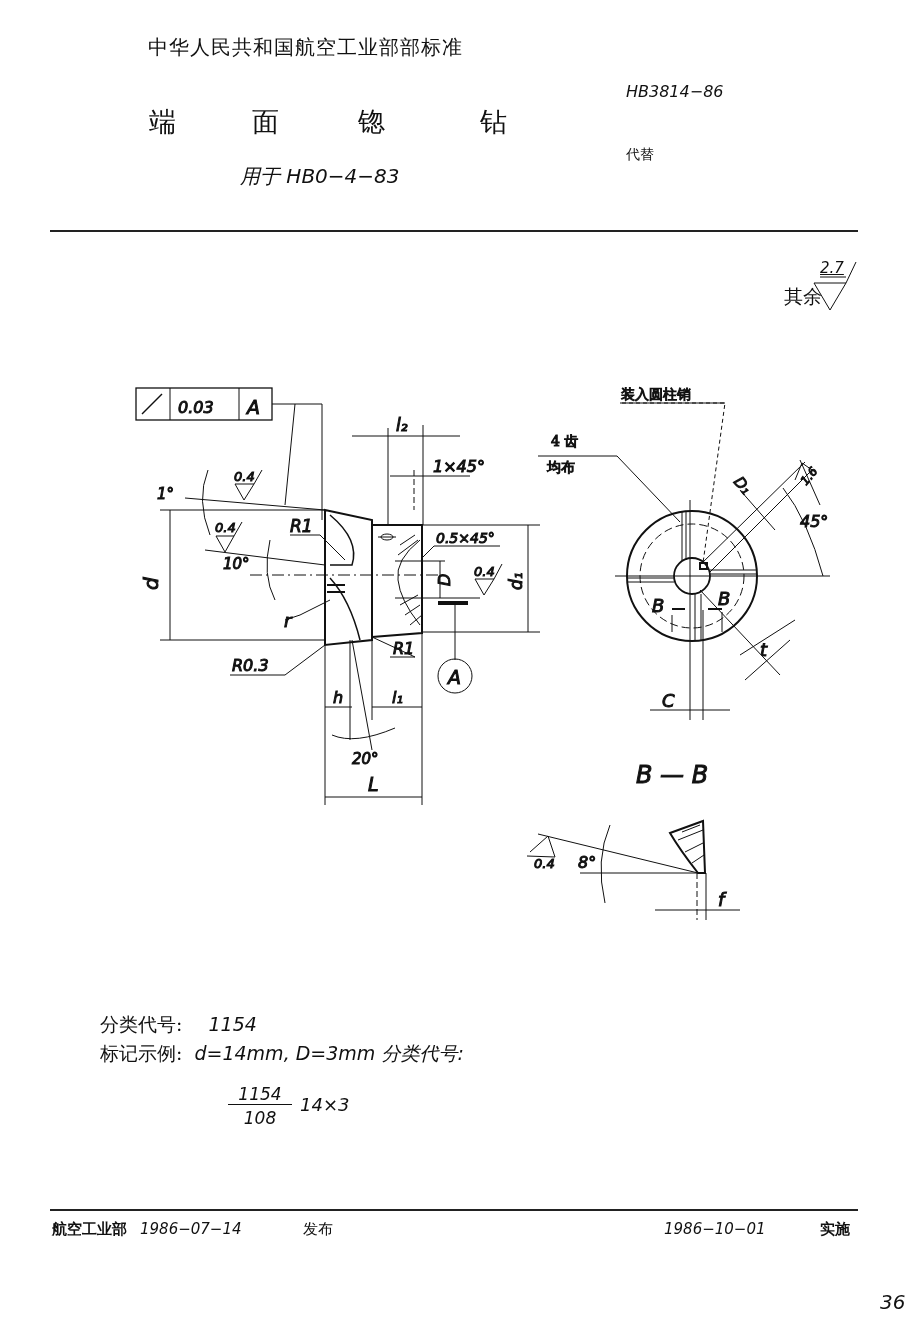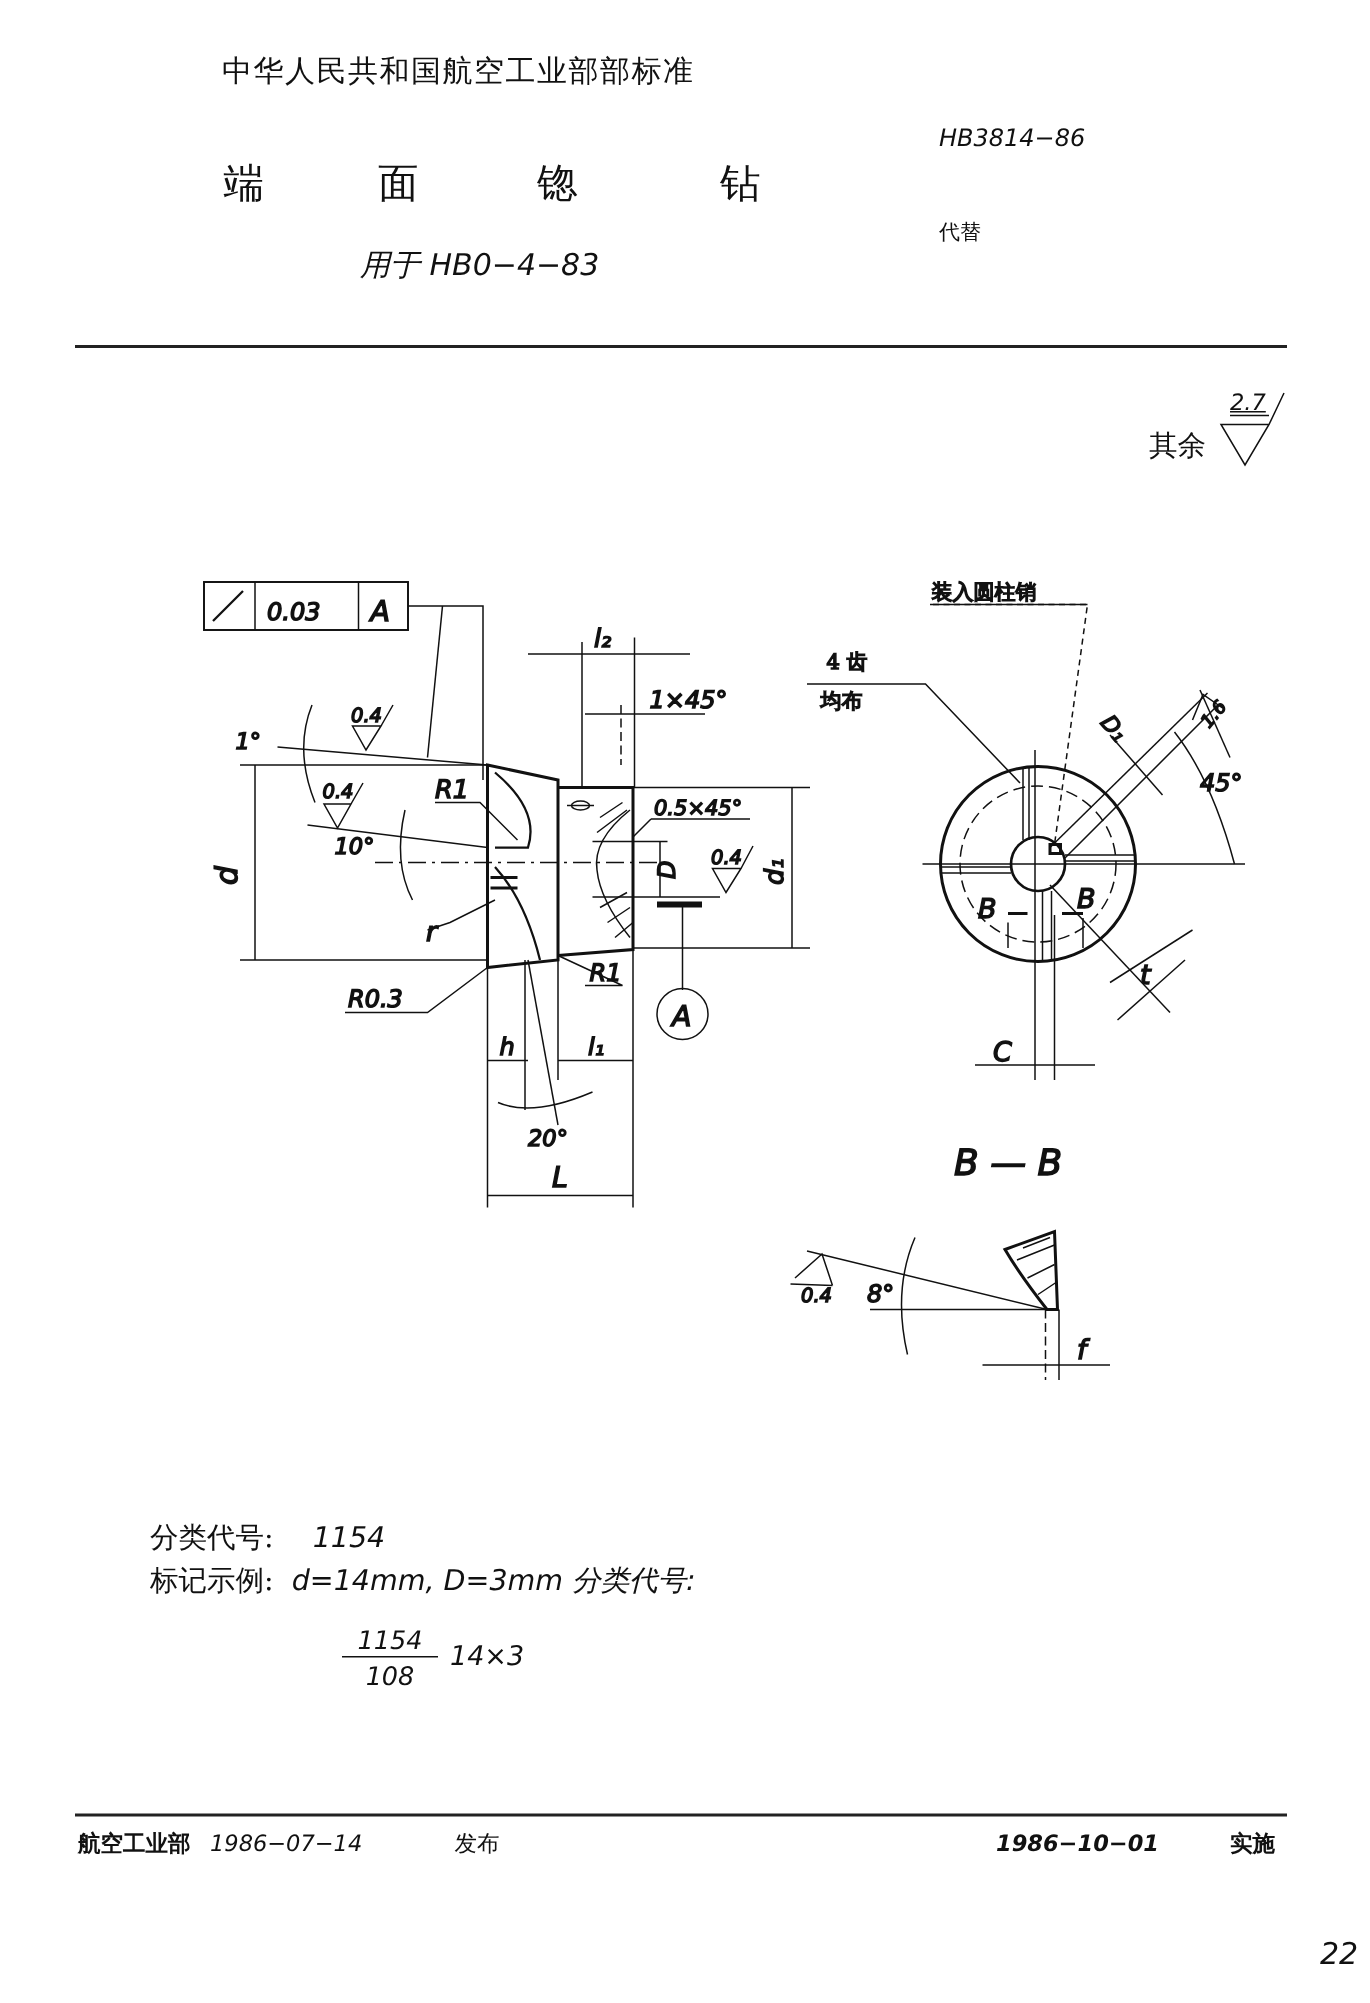--- a/index.html
+++ b/index.html
@@ -5,21 +5,21 @@
   html,body{margin:0;padding:0;background:#fff;}
   body{width:913px;height:1335px;position:relative;overflow:hidden;color:#111;font-family:"DejaVu Sans",sans-serif;}
   .abs{position:absolute;white-space:nowrap;}
   .org{left:148px;top:34px;font-size:20px;font-weight:normal;letter-spacing:1px;}
   .title-char{top:104px;font-size:27px;font-family:"DejaVu Serif",serif;}
   .sub{left:240px;top:163px;font-size:20px;font-style:italic;font-family:"DejaVu Sans",sans-serif;}
   .code{left:626px;top:82px;font-size:16px;font-style:italic;}
   .replace{left:626px;top:146px;font-size:14px;}
   .rule-top{left:50px;top:230px;width:808px;height:2px;background:#222;}
   .rule-bot{left:50px;top:1209px;width:808px;height:2px;background:#222;}
-  .rest{left:766px;top:284px;font-size:19px;font-family:"DejaVu Serif",serif;}
+  .rest{left:784px;top:284px;font-size:19px;font-family:"DejaVu Serif",serif;}
   .rough-val{left:820px;top:259px;font-size:15px;font-style:italic;text-decoration:underline;}
   .note{font-size:19px;font-family:"DejaVu Serif",serif;}
   .ital{font-style:italic;font-family:"DejaVu Sans",sans-serif;}
   .foot{top:1220px;font-size:15px;}
   .pagenum{left:880px;top:1290px;font-size:20px;font-style:italic;}
   svg{position:absolute;left:0;top:0;}
   svg text{font-family:"DejaVu Sans",sans-serif;font-style:italic;fill:#111;}
   svg .cn{font-style:normal;font-family:"DejaVu Serif",serif;}
 </style>
 </head>
@@ -216,15 +216,15 @@
   <span class="ital" style="margin-left:6px">d=14mm, D=3mm 分类代号:</span>
 </div>
 <div class="abs" style="left:228px;top:1084px;width:64px;text-align:center;font-style:italic;font-size:17px;border-bottom:1px solid #111;">1154</div>
 <div class="abs" style="left:228px;top:1108px;width:64px;text-align:center;font-style:italic;font-size:17px;">108</div>
 <div class="abs" style="left:300px;top:1094px;font-style:italic;font-size:18px;">14×3</div>
 
 <div class="abs rule-bot"></div>
 <div class="abs foot" style="left:52px;font-weight:bold;">航空工业部</div>
 <div class="abs foot" style="left:140px;font-style:italic;">1986−07−14</div>
 <div class="abs foot" style="left:303px;">发布</div>
-<div class="abs foot" style="left:664px;font-style:italic;font-weight:bold;">1986−10−01</div>
+<div class="abs foot" style="left:664px;font-style:italic;">1986−10−01</div>
 <div class="abs foot" style="left:820px;font-weight:bold;">实施</div>
-<div class="abs pagenum">22</div>
+<div class="abs pagenum">36</div>
 
 </body></html>

